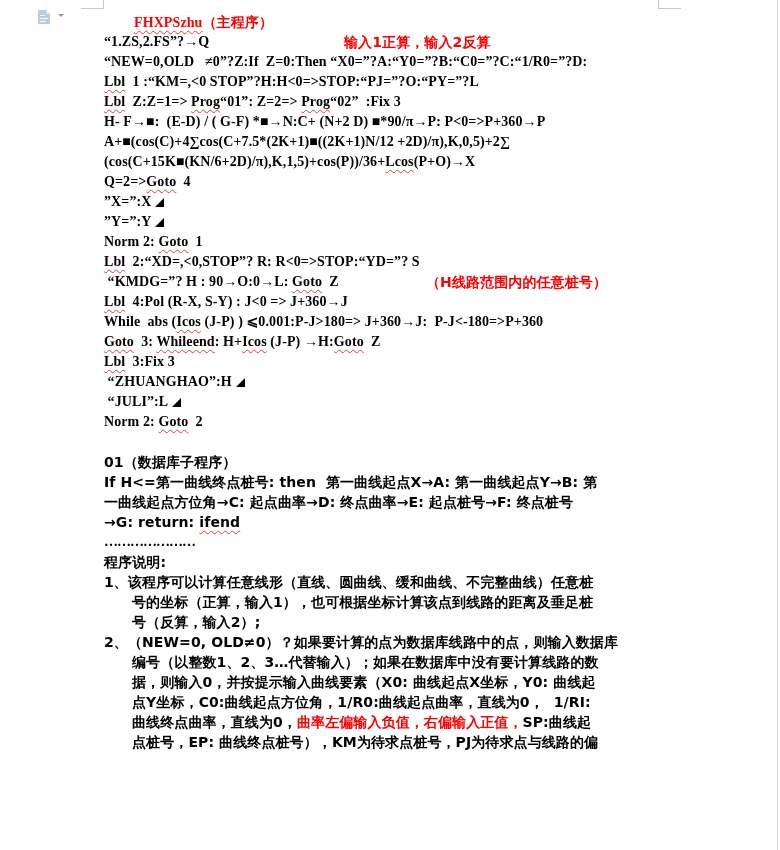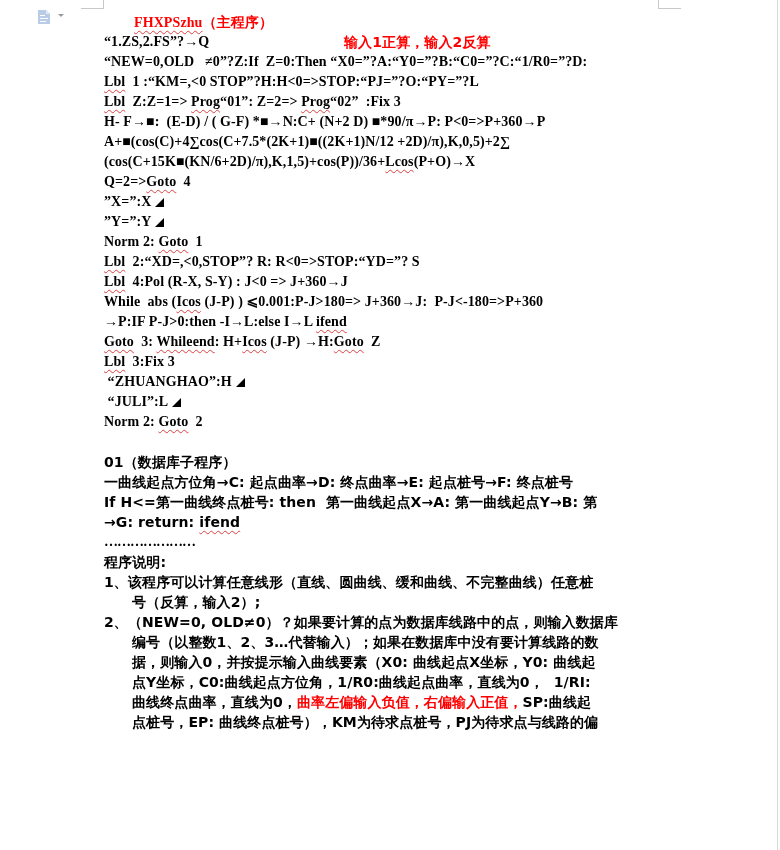--- a/index.html
+++ b/index.html
@@ -67,46 +67,47 @@
 
   <div class="line bold"><span>Q=2=&gt;</span><span class="squig">Goto</span><span>  4</span></div>
 
   <div class="line bold"><span>”X=”:X</span><span class="tri"></span></div>
   <div class="line bold"><span>”Y=”:Y</span><span class="tri"></span></div>
 
   <div class="line bold"><span>Norm 2: </span><span class="squig">Goto</span><span>  1</span></div>
 
   <div class="line bold"><span class="squig">Lbl</span><span>  2:“XD=,&lt;0,STOP”? R: R&lt;0=&gt;STOP:“YD=”? S</span></div>
 
+  <div class="line bold"><span> “KMDG=”? H : 90→O:0→L: </span><span class="squig">Goto</span><span>  Z</span><span style="position:absolute;left:322px;" class="cjk red">（H线路范围内的任意桩号）</span></div>
 
   <div class="line bold"><span class="squig">Lbl</span><span>  4:Pol (R-X, S-Y) : J&lt;0 =&gt; J+360→J</span></div>
 
   <div class="line bold"><span>While  abs (</span><span class="squig">Icos</span><span> (J-P) ) ⩽0.001:P-J&gt;180=&gt; J+360→J:  P-J&lt;-180=&gt;P+360</span></div>
 
-  <div class="line bold"><span>→P:IF P-J&gt;0:then -I→L:else I→L </span><span class="squig">ifend</span></div>
 
   <div class="line bold"><span class="squig">Goto</span><span>  3: </span><span class="squig">Whileend</span><span>: H+</span><span class="squig">Icos</span><span> (J-P) →H:</span><span class="squig">Goto</span><span>  Z</span></div>
 
   <div class="line bold"><span class="squig">Lbl</span><span>  3:Fix 3</span></div>
 
   <div class="line bold"><span> “ZHUANGHAO”:H</span><span class="tri"></span></div>
   <div class="line bold"><span> “JULI”:L</span><span class="tri"></span></div>
 
   <div class="line bold"><span>Norm 2: </span><span class="squig">Goto</span><span>  2</span></div>
 
   <div class="blank"></div>
 
   <div class="line cjk">01（数据库子程序）</div>
+  <div class="line cjk">If H&lt;=第一曲线终点桩号: then  第一曲线起点X→A: 第一曲线起点Y→B: 第</div>
   <div class="line cjk">一曲线起点方位角→C: 起点曲率→D: 终点曲率→E: 起点桩号→F: 终点桩号</div>
-  <div class="line cjk">If H&lt;=第一曲线终点桩号: then  第一曲线起点X→A: 第一曲线起点Y→B: 第</div>
   <div class="line cjk"><span>→G: return: </span><span class="squig">ifend</span></div>
   <div class="line bold sep">…………………</div>
 
   <div class="line cjk">程序说明:</div>
   <div class="line cjk">1、该程序可以计算任意线形（直线、圆曲线、缓和曲线、不完整曲线）任意桩</div>
+  <div class="line cjk indent">号的坐标（正算，输入1），也可根据坐标计算该点到线路的距离及垂足桩</div>
   <div class="line cjk indent">号（反算，输入2）;</div>
   <div class="line cjk">2、（NEW=0, OLD≠0）？如果要计算的点为数据库线路中的点，则输入数据库</div>
   <div class="line cjk indent">编号（以整数1、2、3…代替输入）；如果在数据库中没有要计算线路的数</div>
   <div class="line cjk indent">据，则输入0，并按提示输入曲线要素（X0: 曲线起点X坐标，Y0: 曲线起</div>
   <div class="line cjk indent">点Y坐标，C0:曲线起点方位角，1/R0:曲线起点曲率，直线为0，  1/RI:</div>
   <div class="line cjk indent"><span>曲线终点曲率，直线为0，</span><span class="red">曲率左偏输入负值，右偏输入正值，</span><span>SP:曲线起</span></div>
   <div class="line cjk indent">点桩号，EP: 曲线终点桩号），KM为待求点桩号，PJ为待求点与线路的偏</div>
 </div>
 
 </body></html>

